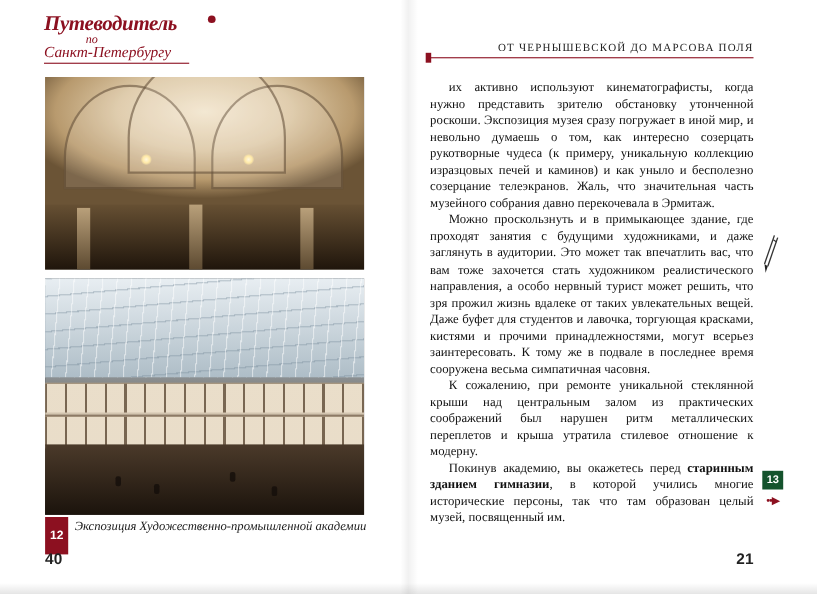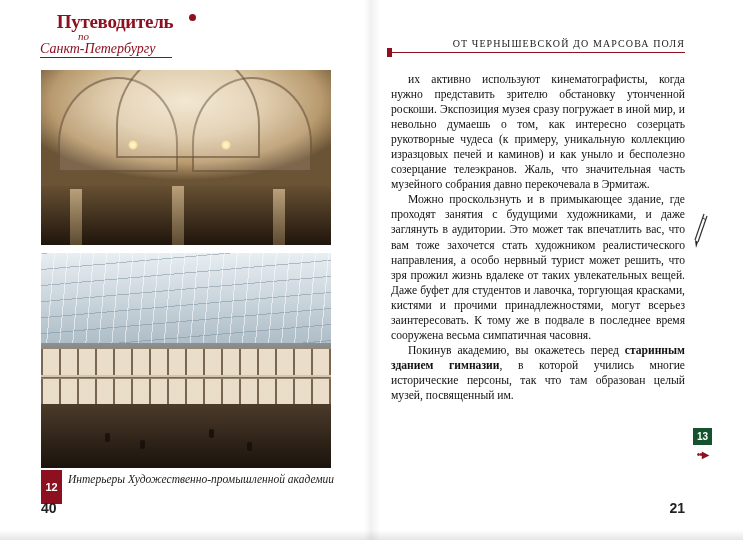--- a/index.html
+++ b/index.html
@@ -30,27 +30,27 @@
   }
   .logo-block {
     position: absolute;
     left: 40px;
     top: 12px;
     width: 150px;
     height: 46px;
   }
   .logo-main {
     font-family: "Liberation Serif", serif;
+    font-style: italic;
     font-weight: bold;
     font-size: 19px;
     color: #8c1020;
     letter-spacing: -0.3px;
     line-height: 19px;
     white-space: nowrap;
-    text-align: center;
   }
   .logo-po {
     font-family: Liberation Serif, serif;
     font-style: italic;
     font-size: 11px;
     color: #8c1020;
     margin-left: 38px;
     line-height: 10px;
   }
   .logo-sub {
@@ -360,33 +360,34 @@
         </div>
         <div class="hall-floor"></div>
         <div class="hall-dot" style="left:22%; bottom:12%;"></div>
         <div class="hall-dot" style="left:34%; bottom:9%;"></div>
         <div class="hall-dot" style="left:58%; bottom:14%;"></div>
         <div class="hall-dot" style="left:71%; bottom:8%;"></div>
       </div>
     </div>
 
     <div class="photo-badge">12</div>
-    <div class="photo-caption">Интерьеры Художественно-промышленной академии</div>
+    <div class="photo-caption">Экспозиция Художественно-промышленной академии</div>
     <div class="folio-left">40</div>
   </div>
 
   <div class="page-right">
 
     <div class="running-head">ОТ ЧЕРНЫШЕВСКОЙ ДО МАРСОВА ПОЛЯ</div>
     <div class="rule-left-cap"></div>
     <div class="rule"></div>
 
     <div class="column">
       <p>их активно используют кинематографисты, когда нужно представить зрителю обстановку утонченной роскоши. Экспозиция музея сразу погружает в иной мир, и невольно думаешь о том, как интересно созерцать рукотворные чудеса (к примеру, уникальную коллекцию изразцовых печей и каминов) и как уныло и бесполезно созерцание телеэкранов. Жаль, что значительная часть музейного собрания давно перекочевала в Эрмитаж.</p>
       <p>Можно проскользнуть и в примыкающее здание, где проходят занятия с будущими художниками, и даже заглянуть в аудитории. Это может так впечатлить вас, что вам тоже захочется стать художником реалистического направления, а особо нервный турист может решить, что зря прожил жизнь вдалеке от таких увлекательных вещей. Даже буфет для студентов и лавочка, торгующая красками, кистями и прочими принадлежностями, могут всерьез заинтересовать. К тому же в подвале в последнее время сооружена весьма симпатичная часовня.</p>
+      <p>К сожалению, при ремонте уникальной стеклянной крыши над центральным залом из практических соображений был нарушен ритм металлических переплетов и крыша утратила стилевое отношение к модерну.</p>
       <p><span>Покинув академию, вы окажетесь перед </span><span class="bold">старинным зданием гимназии</span><span>, в которой учились многие исторические персоны, так что там образован целый музей, посвященный им.</span></p>
     </div>
 
     <div class="pen-icon">
       <svg width="22" height="40" viewBox="0 0 22 40">
         <line x1="14" y1="2" x2="5" y2="28" stroke="#333" stroke-width="1.2"></line>
         <line x1="17" y1="4" x2="8" y2="30" stroke="#333" stroke-width="1.2"></line>
         <polygon points="5,28 8,30 6,36" fill="#222"></polygon>
         <line x1="13" y1="6" x2="16" y2="8" stroke="#333" stroke-width="1"></line>
       </svg>

